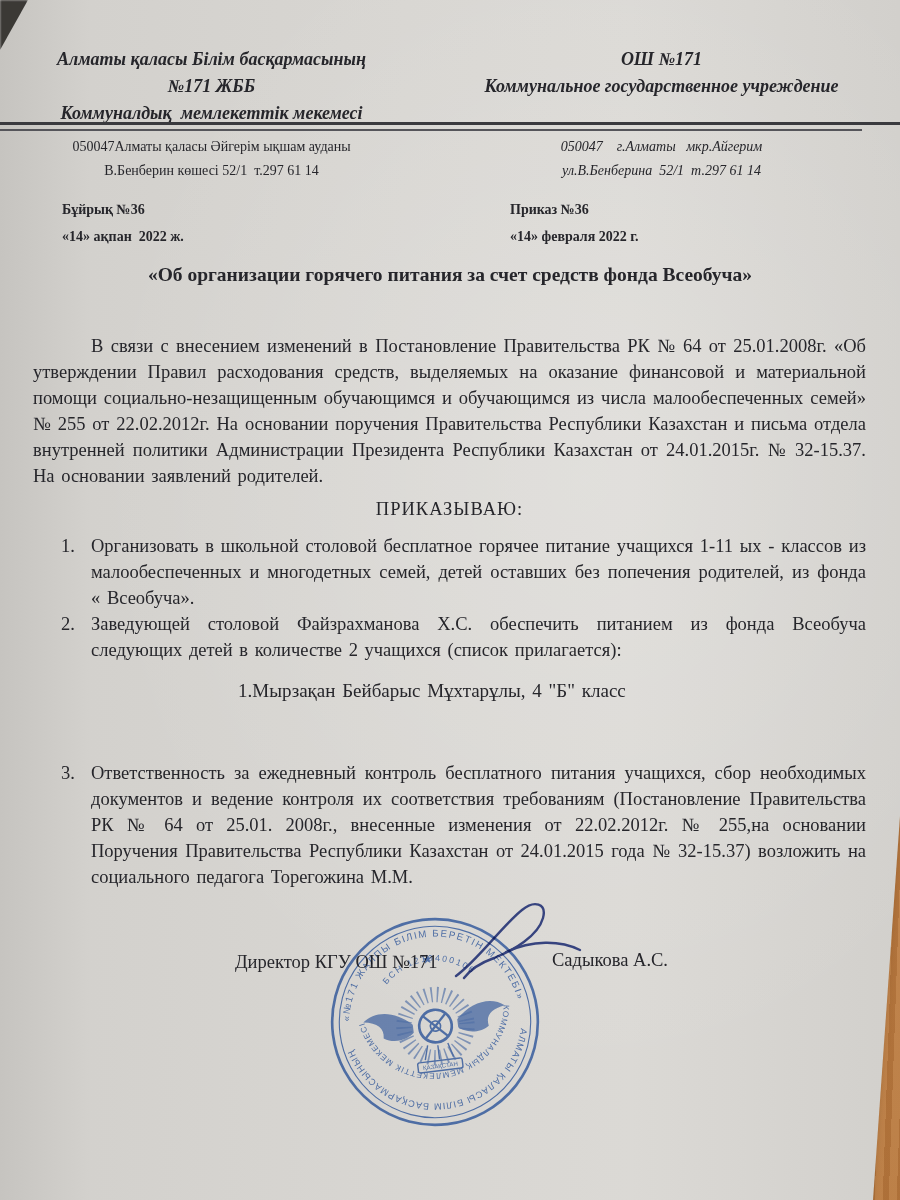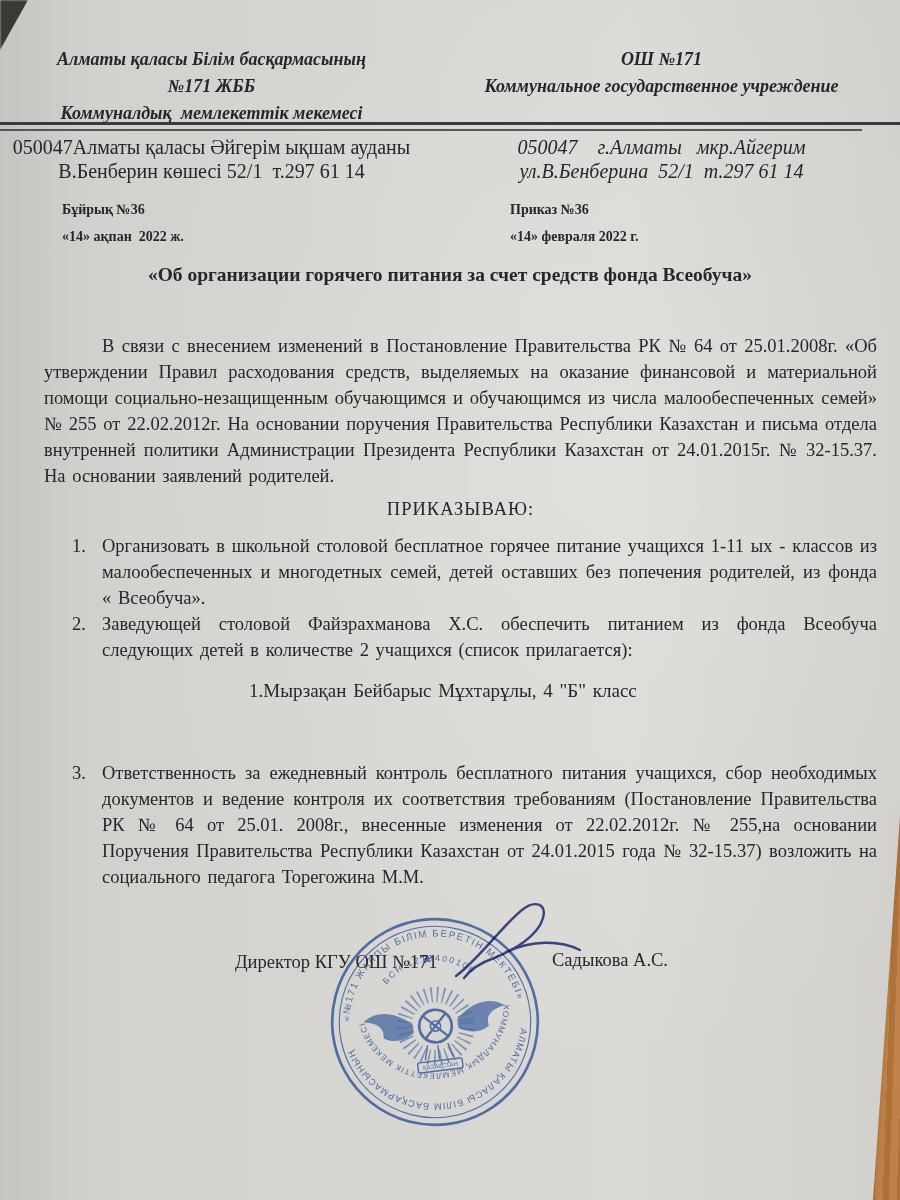--- a/index.html
+++ b/index.html
@@ -30,31 +30,31 @@
 
   .header-row{position:absolute;top:46px;left:0;right:0;display:flex;}
   .header-col{font-weight:bold;font-style:italic;font-size:18px;line-height:27px;text-align:center;}
   .header-col.left{width:47%;}
   .header-col.right{width:53%;}
 
   .rule-1{position:absolute;top:122px;left:0;width:900px;height:3px;background:#3a3a3e;}
   .rule-2{position:absolute;top:129px;left:0;width:862px;height:2px;background:#55555a;}
 
   .addr-row{position:absolute;top:135px;left:0;right:0;display:flex;}
-  .addr-col{font-size:20px;line-height:24px;text-align:center;}
+  .addr-col{font-size:14px;line-height:24px;text-align:center;}
   .addr-col.left{width:47%;}
   .addr-col.right{width:53%;font-style:italic;}
 
   .order-row{position:absolute;top:196px;left:0;right:0;display:flex;font-weight:bold;font-size:14px;line-height:27px;}
   .order-col.left{margin-left:62px;width:380px;}
   .order-col.right{margin-left:68px;}
 
   .doc-title{position:absolute;top:264px;left:0;right:0;text-align:center;font-weight:bold;font-size:19.5px;}
 
-  .body-flow{position:absolute;top:333px;left:33px;width:833px;font-size:18.5px;line-height:26px;word-spacing:2px;margin-left:11px;}
+  .body-flow{position:absolute;top:333px;left:33px;width:833px;font-size:18.5px;line-height:26px;word-spacing:2px;}
   .preamble{margin:0;text-align:justify;text-indent:58px;}
   .rezword{margin:7px 0 11px 0;text-align:center;letter-spacing:1px;}
   .olist{margin:0;padding:0;}
   .li-row{display:flex;margin:0;}
   .li-num{width:30px;padding-left:28px;flex:0 0 auto;}
   .li-text{flex:1;text-align:justify;}
   .li-gap{margin-top:56px;}
   .students{margin:14px 0 0 205px;font-size:19px;line-height:27px;}
 
   .sig-row{position:absolute;top:952px;left:0;right:0;font-size:18.5px;}

